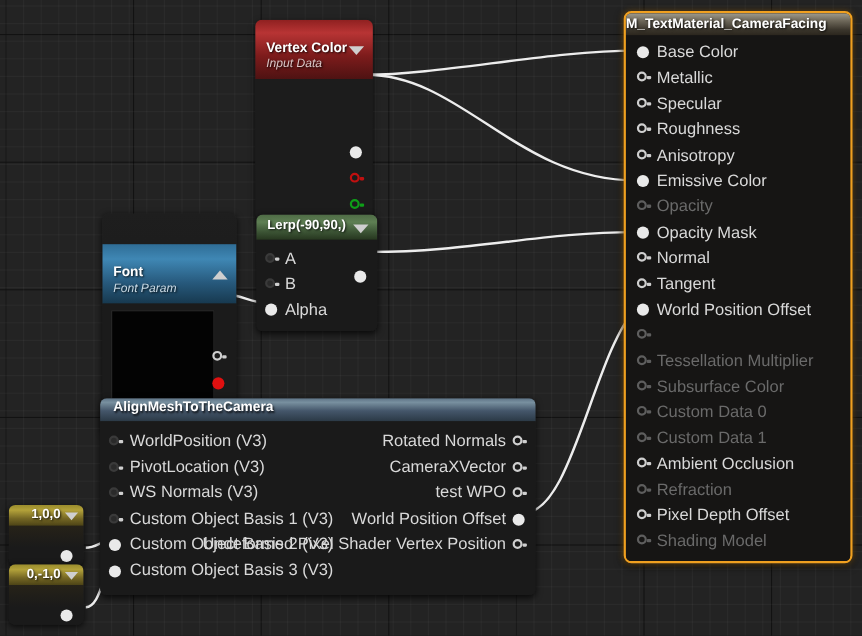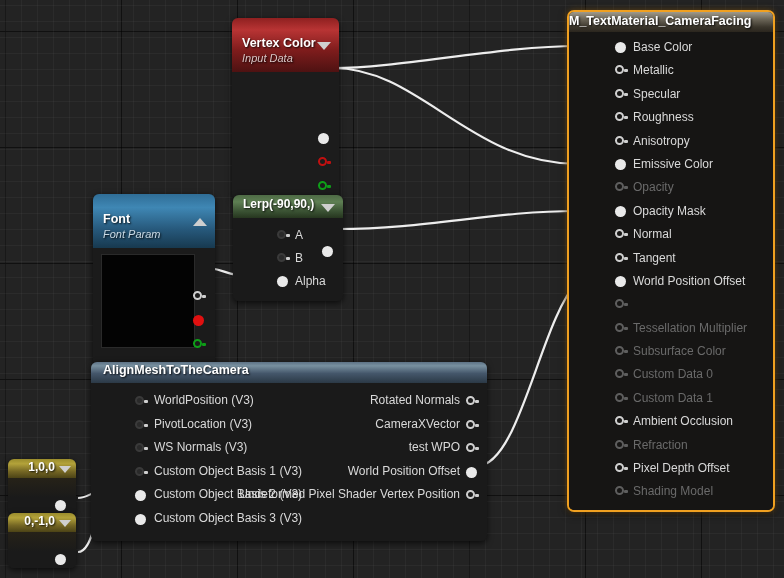--- a/index.html
+++ b/index.html
@@ -103,23 +103,22 @@
   .pin.red .tail { background:#c01010; }
   .pin.green .ring { border-color:#0e9e18; }
   .pin.green .tail { background:#0e9e18; }
   .pin.blue .ring { border-color:#1414c8; }
 
   .row {
     position: relative;
     height: 23px;
     line-height: 23px;
     color: #d9d9d9;
-    font-size: 12px;
+    font-size: 15px;
     white-space: nowrap;
-    margin-left: 36px;
   }
   .row.dimmed { color: #6a6a6a; }
   .row-label-left { position:absolute; left: 26px; top:0; }
   .row-label-right { position:absolute; right: 26px; top:0; }
 
   
   #node-material {
     left: 567px; top: 10px; width: 204px;
     border: 2px solid #f0a020;
     border-radius: 7px;
@@ -142,20 +141,21 @@
     background: linear-gradient(to bottom, #8f2020 0%, #b83434 22%, #7e1c1c 60%, #4e1212 100%);
     height: 33px;
   }
   #node-vertexcolor .vc-body { height: 128px; position: relative; background:#1c1c1c; }
 
   
   #node-font { left: 93px; top: 194px; width: 122px; }
   #node-font .node-title {
     background: linear-gradient(to bottom, #2f6d96 0%, #3f87b4 25%, #27597c 65%, #17394f 100%);
     height: 33px;
+    margin-top: 28px;
   }
   #node-font .node-subtitle { color: #c9d9e4; }
   #node-font .font-body { position:relative; height: 118px; background:#1b1b1b; }
   #node-font .swatch {
     position:absolute; left: 8px; top: 6px;
     width: 92px; height: 92px;
     background: #030303;
     border: 1px solid #2a2a2a;
   }
 

